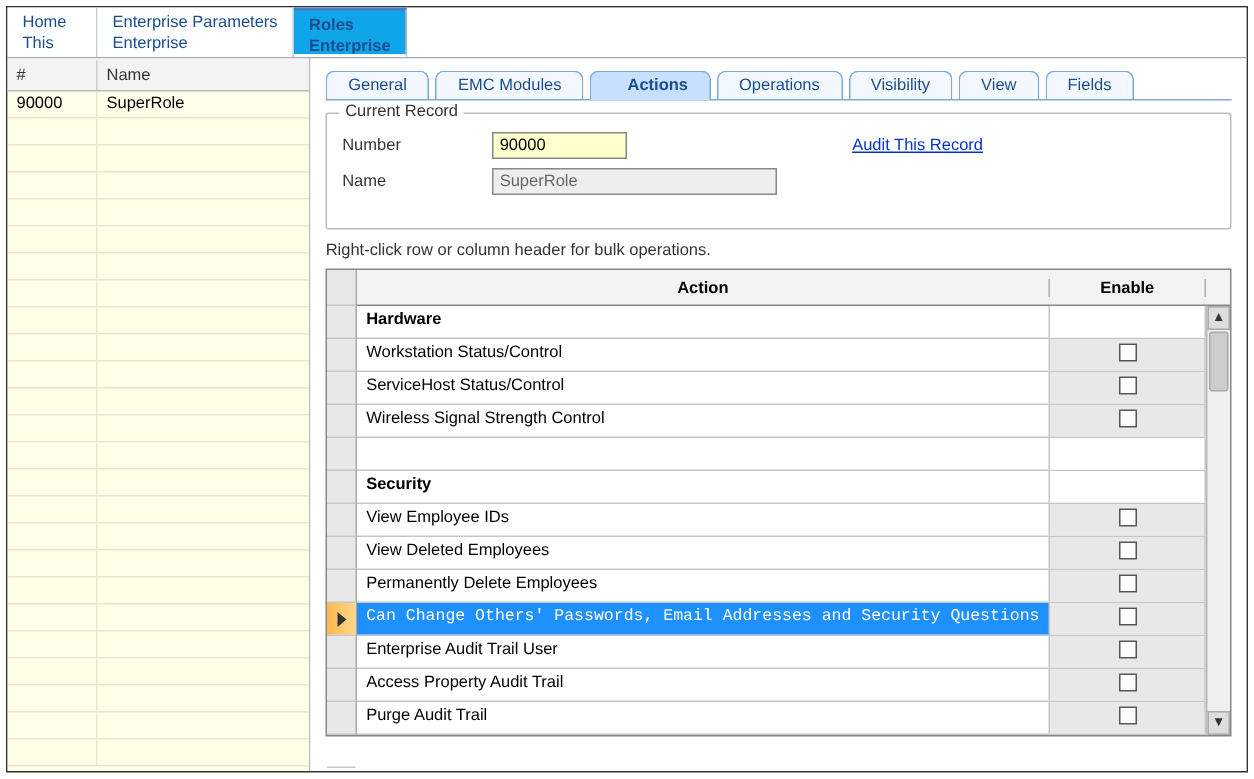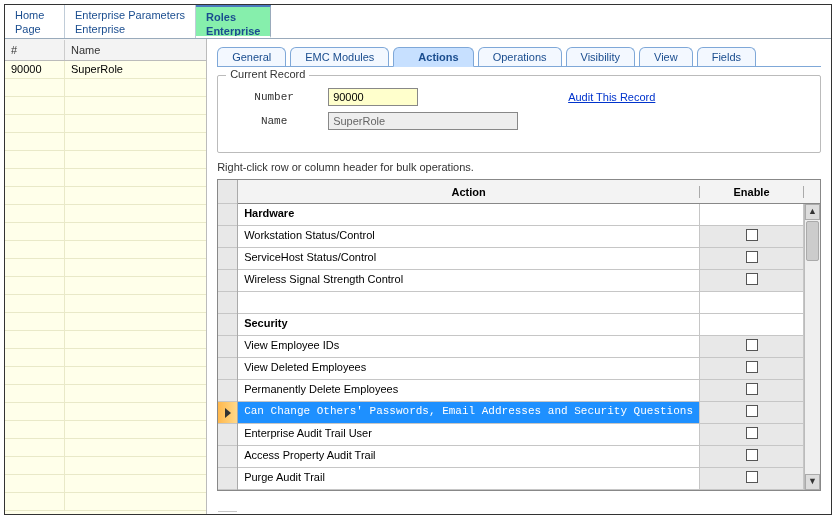--- a/index.html
+++ b/index.html
@@ -31,21 +31,21 @@
     padding: 3px 10px 0 10px;
     color: #1a4d8f;
     border-right: 1px solid #c0ccd8;
     min-width: 60px;
     line-height: 14px;
     cursor: pointer;
     background: #fff;
   }
   .top-tab.active {
     font-weight: bold;
-    background: #86efac;
+    background: #0ea5e9;
     border-bottom: 2px solid #fff;
     position: relative;
     border-right: 1px solid #99aabb;
     border-top: 2px solid #4a7bc0;
   }
   .top-tab.active::after{
     content:"";
     position:absolute;
     left:0;right:0;bottom:-2px;height:2px;background:#fff;
   }
@@ -161,24 +161,23 @@
     font-size: 11px;
     color: #333;
   }
   .rec-row {
     display: flex;
     align-items: center;
     margin-top: 6px;
   }
   .rec-label {
     width: 100px;
-    text-align: center;
+    text-align: left;
     padding-right: 8px;
     color: #333;
-    font-family: Liberation Mono, monospace;
   }
   .rec-input-num {
     width: 90px;
     height: 18px;
     border: 1px solid #888;
     background: #ffffcc;
     padding: 1px 4px;
     font-family: inherit;
     font-size: 11px;
   }
@@ -325,21 +324,21 @@
   .scroll-btn.bot{position:absolute;bottom:0;left:0;right:0;}
 </style>
 </head>
 <body>
 
 <div class="frame">
 
   <div class="top-tabs">
     <div class="top-tab">
       <span>Home</span><br>
-      <span>Page</span>
+      <span>This</span>
     </div>
     <div class="top-tab">
       <span>Enterprise Parameters</span><br>
       <span>Enterprise</span>
     </div>
     <div class="top-tab active">
       <span>Roles</span><br>
       <span>Enterprise</span>
     </div>
   </div>

